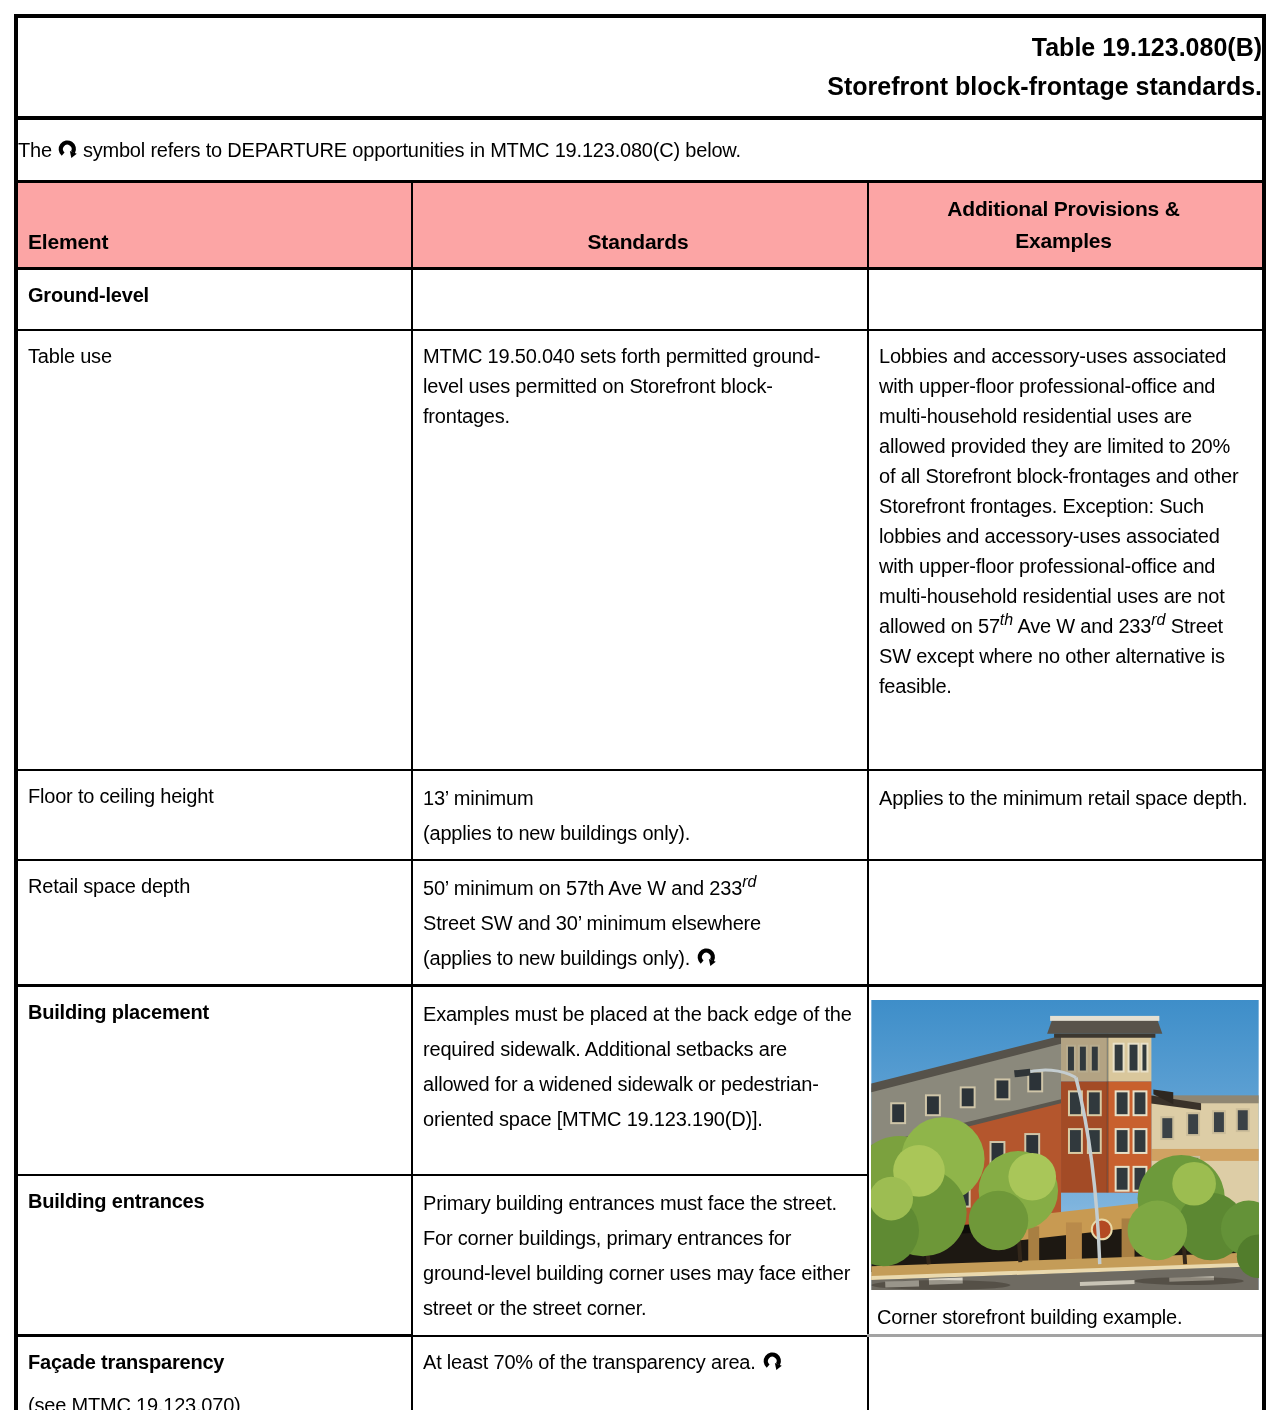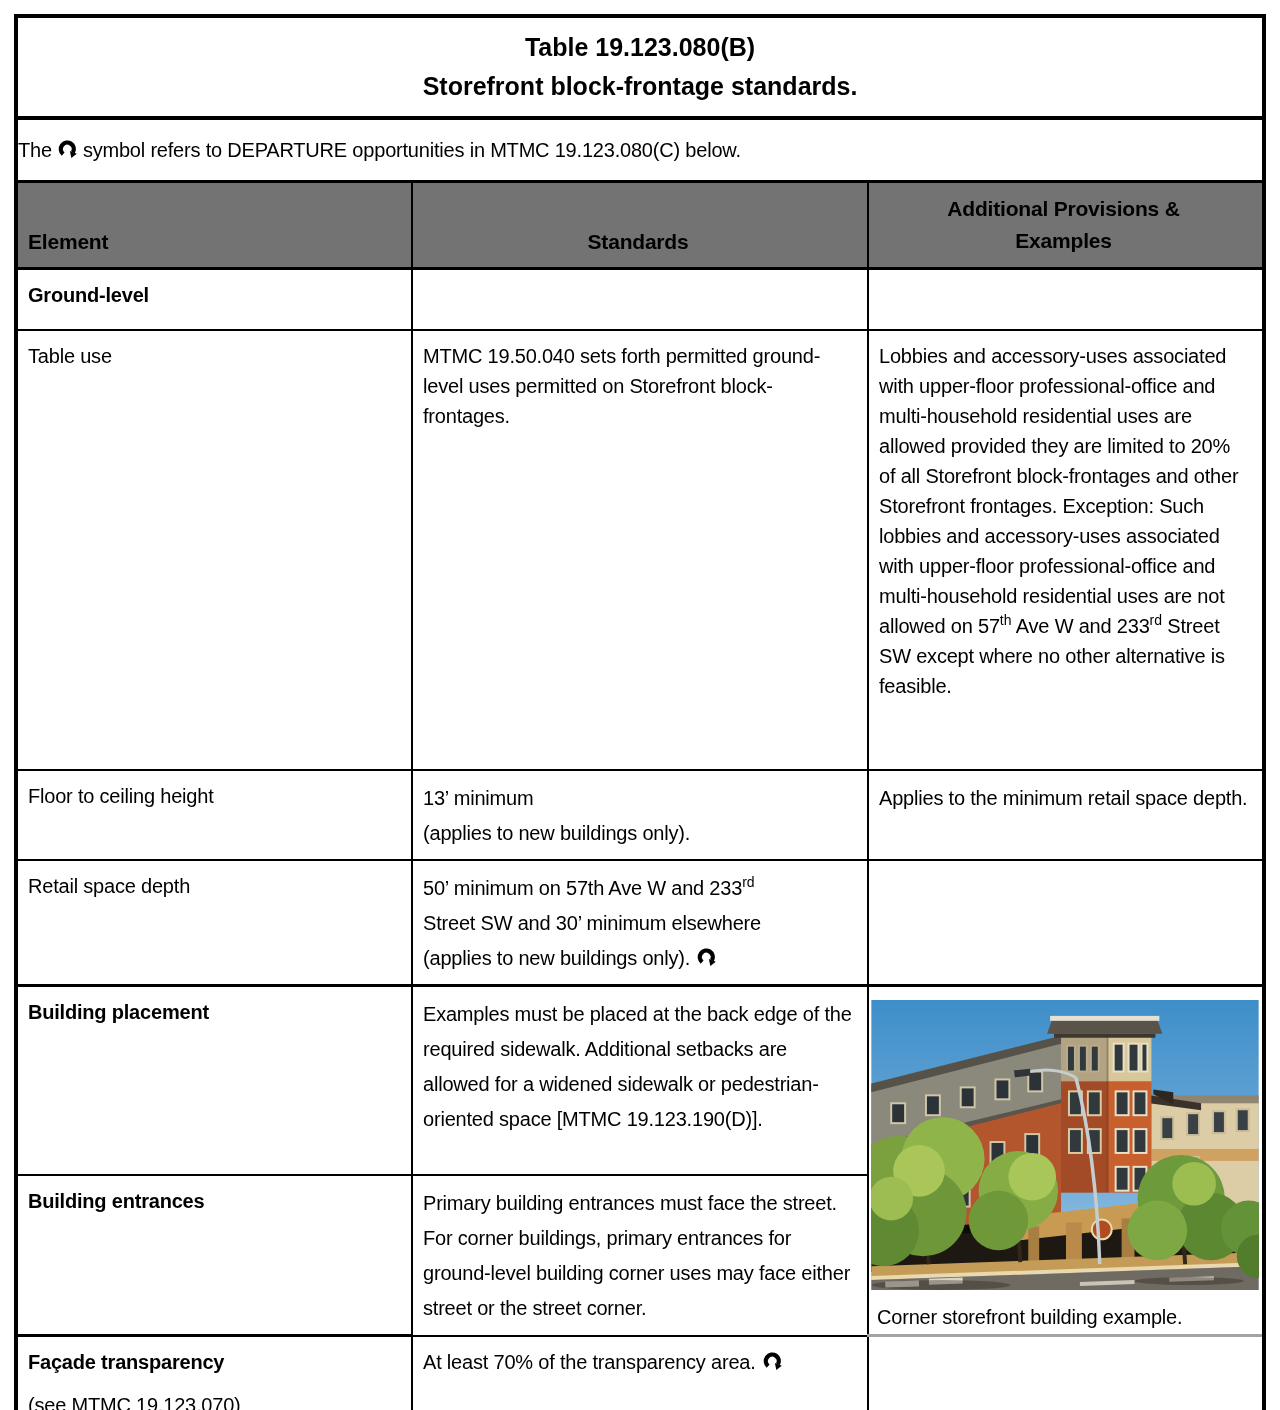--- a/index.html
+++ b/index.html
@@ -19,46 +19,46 @@
     border: 2px solid #000;
     vertical-align: top;
     padding: 10px 14px 8px 10px;
     font-size: 20px;
     letter-spacing: -0.2px;
     line-height: 1.5;
     overflow: hidden;
   }
   
   td.title-cell {
-    text-align: center; font-weight: bold; font-size: 25px;
+    text-align: right; font-weight: bold; font-size: 25px;
     border-bottom: 4px solid #000;
     padding: 10px 0 10px; line-height: 1.55; letter-spacing: 0;
   }
   td.note-cell {
     text-align: left; font-size: 20px;
     border-bottom: 3px solid #000;
     padding: 15px 0 15px;
   }
   
   tr.header-row td {
-    background: #737373;
+    background: #fca5a5;
     font-weight: bold; font-size: 21px;
     border-bottom: 3px solid #000;
     vertical-align: bottom;
     padding-bottom: 9px;
   }
   .hdr-center { text-align: center; }
   .hdr-provisions-inner { width: 280px; margin: 0 auto; line-height: 1.55; }
   
   tr.sep-dot > td { border-bottom: 1px dotted #555; }
   tr.sep-thick > td { border-bottom: 3px solid #000; }
   
   .b { font-weight: bold; }
   .lh17 { line-height: 1.75; }
-  sup { font-size: 14px; line-height: 0; letter-spacing: 0; vertical-align: super; }
+  sup { font-size: 16px; line-height: 0; letter-spacing: 0; vertical-align: super; font-style: italic; }
   .sub-label { margin-top: 13px; font-weight: normal; }
   
   .dep-icon {
     display: inline-block; width: 21px; height: 21px;
     vertical-align: -3px; margin: 0 5px;
   }
   .dep-icon-tight { margin: 0 0 0 6px; }
   
   td.photo-cell { padding: 13px 2px 0 2px; }
   .photo-frame { width: 388px; height: 290px; }

